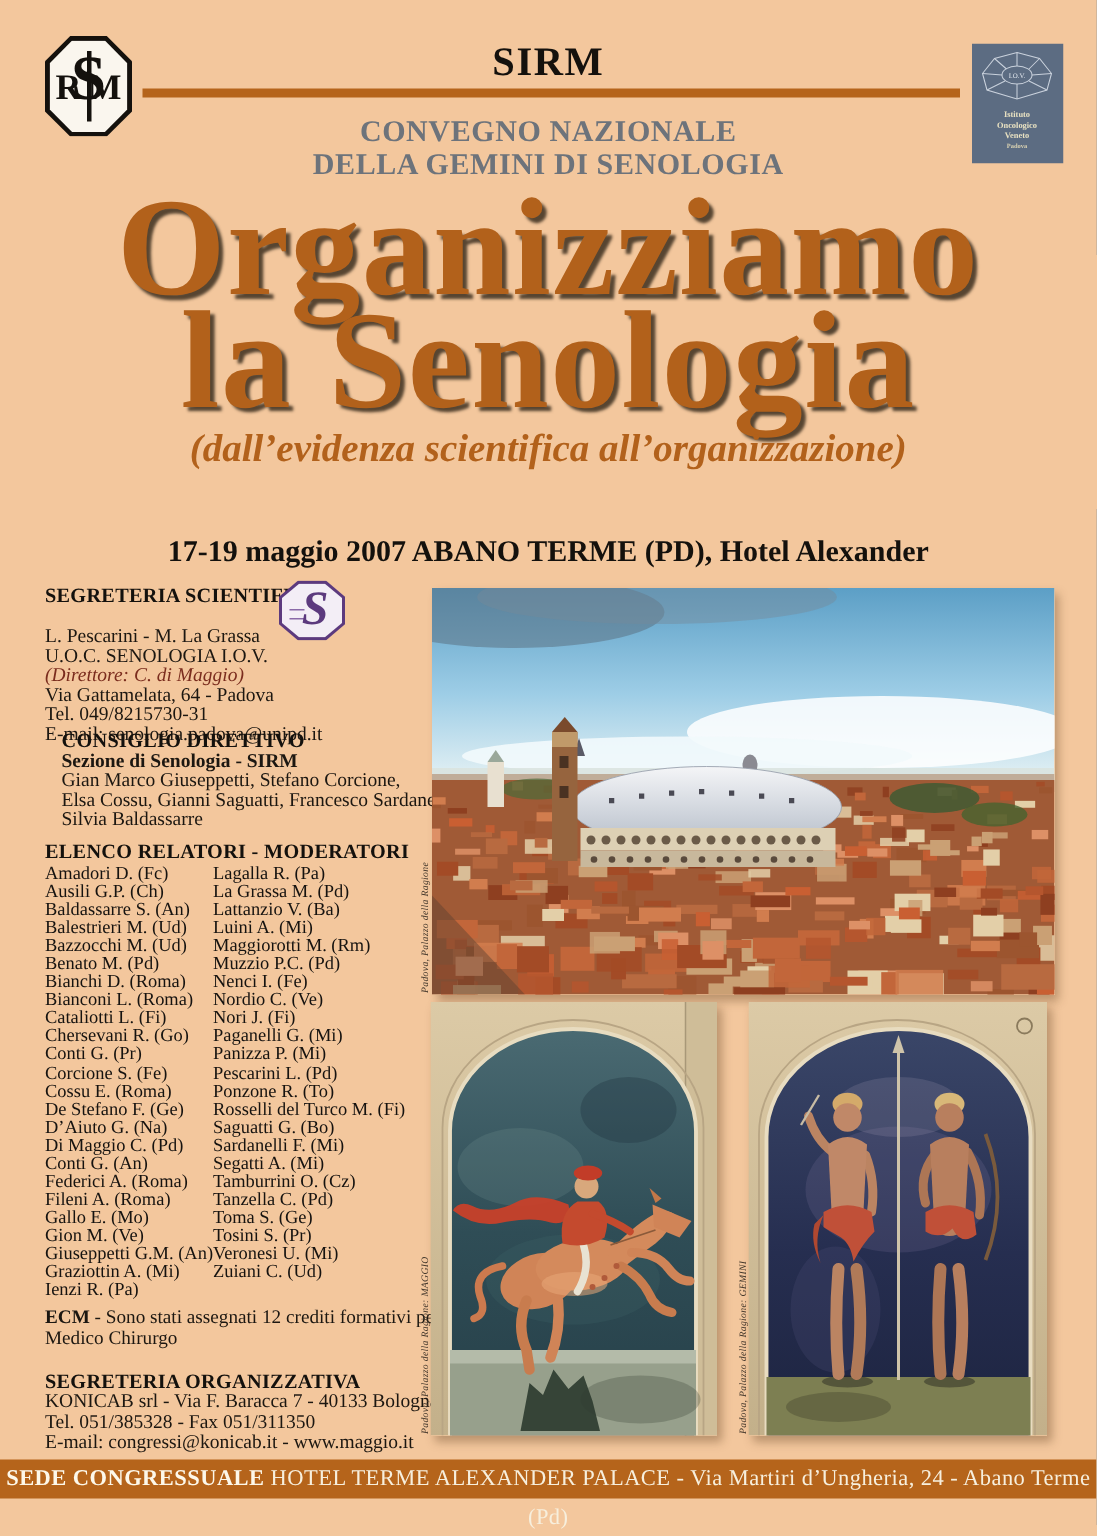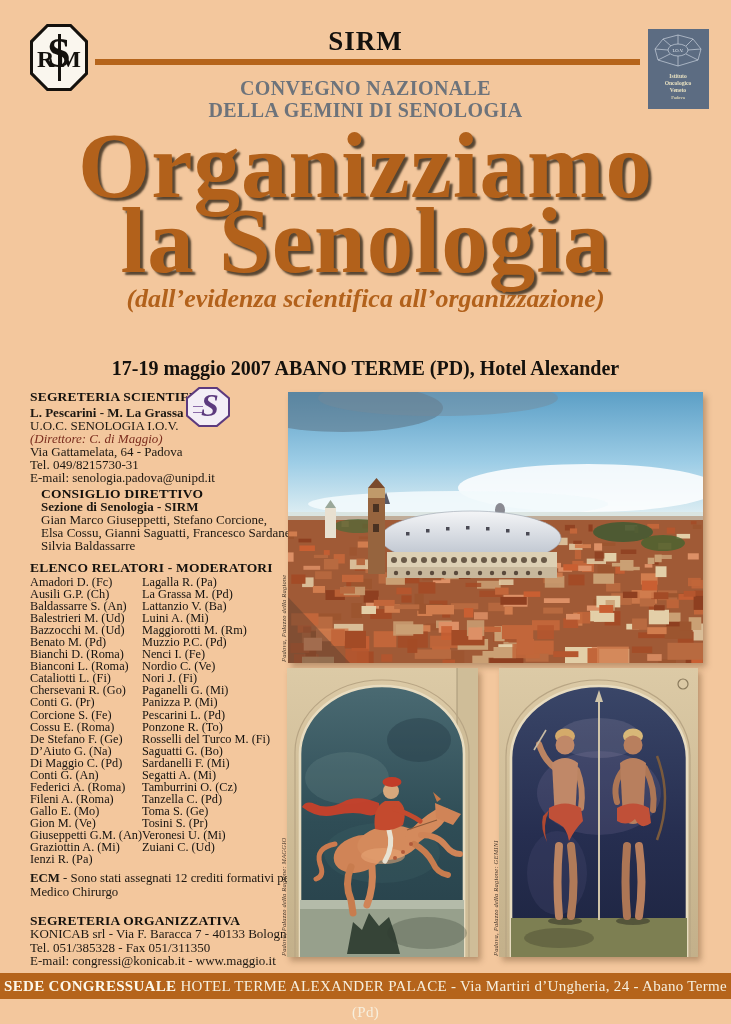--- a/index.html
+++ b/index.html
@@ -82,21 +82,21 @@
   <div class="abs ctr conv" style="top:77px;">CONVEGNO NAZIONALE</div>
   <div class="abs ctr conv" style="top:99px;">DELLA GEMINI DI SENOLOGIA</div>
 
   <div class="abs ctr title-big" style="top:118px;">Organizziamo</div>
   <div class="abs ctr title-big" style="top:193px;">la Senologia</div>
   <div class="abs ctr subtitle">(dall’evidenza scientifica all’organizzazione)</div>
   <div class="abs ctr dateline">17-19 maggio 2007 ABANO TERME (PD), Hotel Alexander</div>
 
   <div class="abs blk" style="left:30px;top:390px;width:255px;">
     <div class="heading">SEGRETERIA SCIENTIFICA</div>
-    <div style="margin-top:3px;font-weight:bold;">L. Pescarini - M. La Grassa</div>
+    <div style="margin-top:14px;">L. Pescarini - M. La Grassa</div>
     <div>U.O.C. SENOLOGIA I.O.V.</div>
     <div class="it-dir">(Direttore: C. di Maggio)</div>
     <div>Via Gattamelata, 64 - Padova</div>
     <div>Tel. 049/8215730-31</div>
     <div>E-mail: senologia.padova@unipd.it</div>
   </div>
 
   <div class="abs sbadge-out">
     <div class="sbadge-in">
       <span class="tiny"></span>

